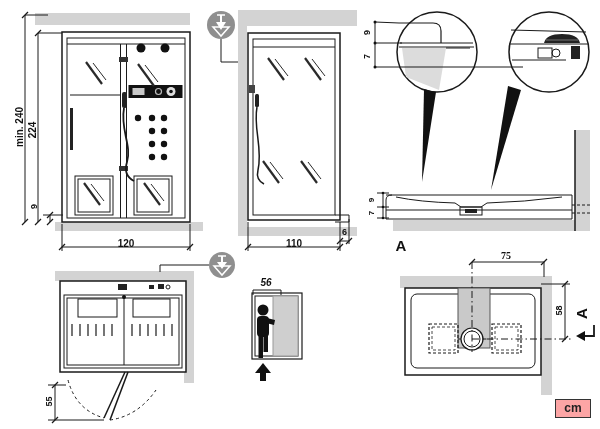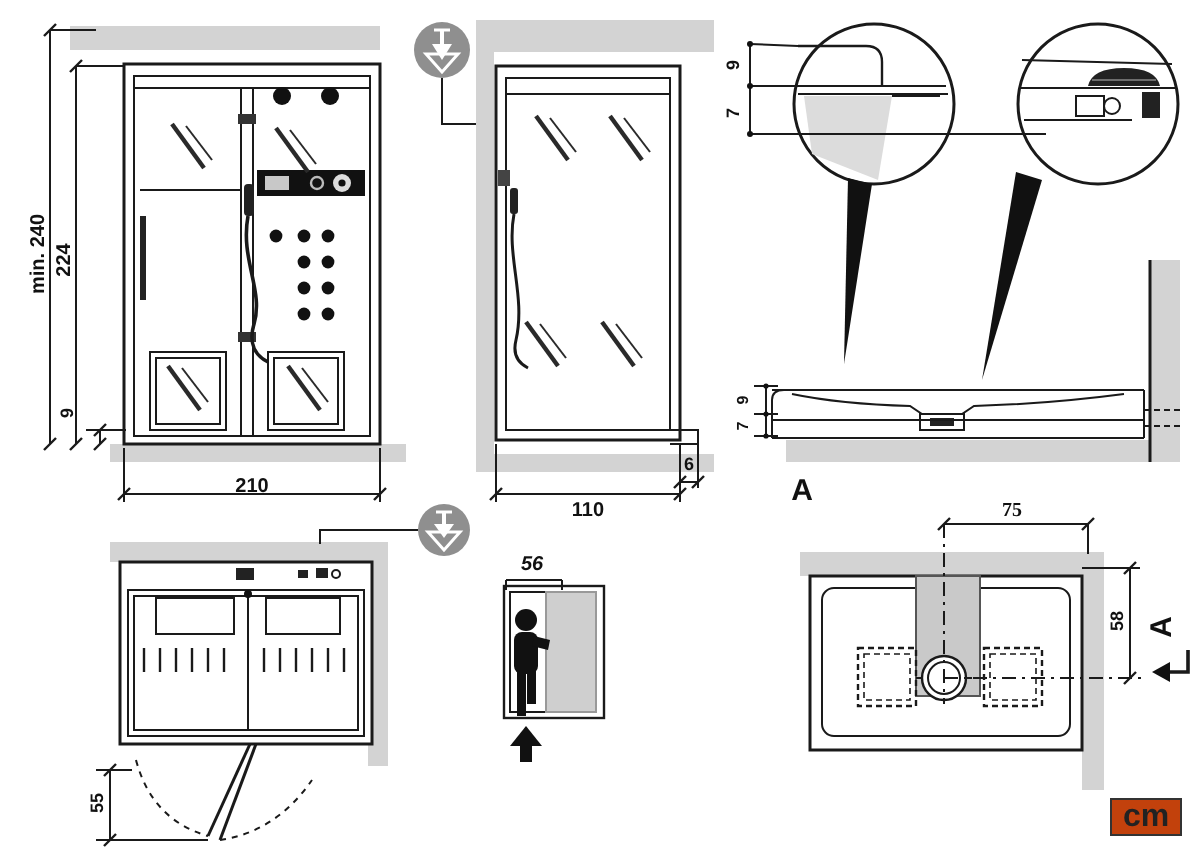--- a/index.html
+++ b/index.html
@@ -6,21 +6,21 @@
   #stage{position:relative;width:600px;height:429px;background:#ffffff;overflow:hidden;
          font-family:"Liberation Sans",sans-serif;}
   #stage svg{position:absolute;left:0;top:0;}
   .dim{position:absolute;font-weight:bold;font-size:10px;color:#111;text-align:center;
        white-space:nowrap;line-height:1;}
   .rot{transform:rotate(-90deg);}
   .sm{font-size:9px;}
   .xs{font-size:8px;}
   .big{font-size:15px;}
   .unitbox{position:absolute;left:555px;top:399px;width:34px;height:17px;border:1.5px solid #333;
-       background:#c2410c;font-weight:bold;font-size:16px;color:#222;text-align:center;line-height:17px;}
+       background:#fca5a5;font-weight:bold;font-size:12px;color:#222;text-align:center;line-height:17px;}
 </style>
 </head>
 <body>
 
 <div id="stage">
 
 <svg width="600" height="429" viewBox="0 0 600 429">
   <defs>
     <g id="streak" stroke="#2a2a2a" fill="none">
       <path d="M0,0 L16,22" stroke-width="2.2"></path>
@@ -287,23 +287,23 @@
     <g>
       <path d="M594,325 L594,336 L584,336" stroke-width="1.8"></path>
       <polygon points="585,331 585,341 576,336" fill="#111" stroke="none"></polygon>
     </g>
   </g>
 </svg>
 
 <div class="dim rot" style="left:-10px;top:122px;width:60px;">min. 240</div>
 <div class="dim rot" style="left:13px;top:125px;width:40px;">224</div>
 <div class="dim rot sm" style="left:26px;top:202px;width:16px;">9</div>
-<div class="dim" style="left:106px;top:239px;width:40px;">210</div>
-
-<div class="dim" style="left:274px;top:251px;width:40px;text-align:center;">110</div>
+<div class="dim" style="left:106px;top:239px;width:40px;">120</div>
+
+<div class="dim" style="left:274px;top:239px;width:40px;text-align:center;">110</div>
 <div class="dim sm" style="left:338px;top:228px;width:13px;">6</div>
 
 <div class="dim rot sm" style="left:359px;top:28px;width:16px;">9</div>
 <div class="dim rot sm" style="left:359px;top:52px;width:16px;">7</div>
 
 <div class="dim rot xs" style="left:365px;top:196px;width:14px;">9</div>
 <div class="dim rot xs" style="left:365px;top:209px;width:14px;">7</div>
 <div class="dim big" style="left:391px;top:238px;width:20px;">A</div>
 
 <div class="dim rot sm" style="left:37px;top:397px;width:24px;">55</div>

